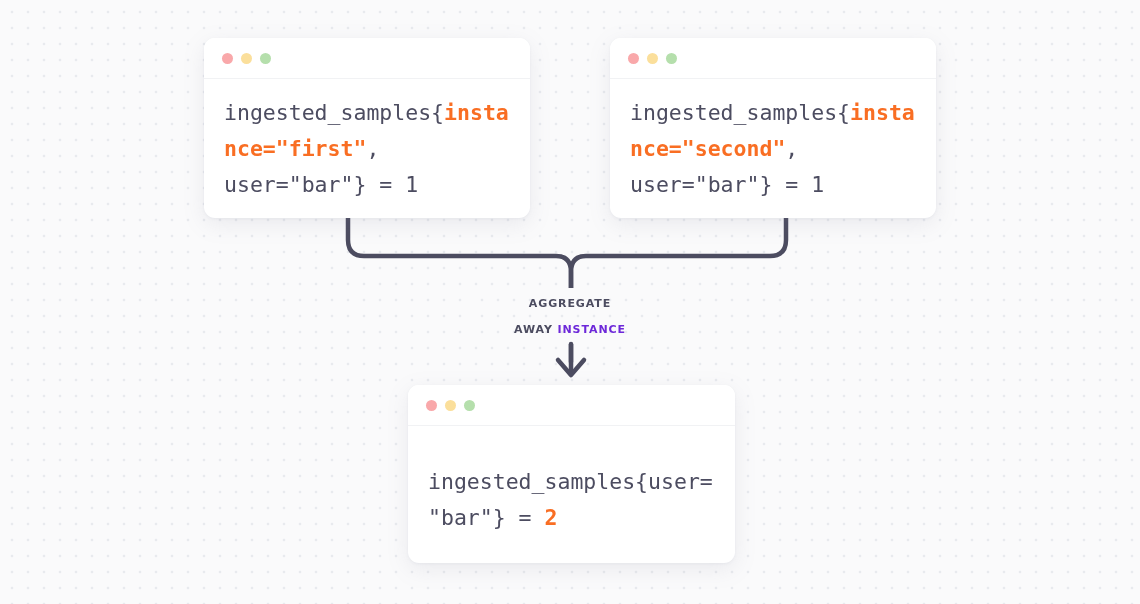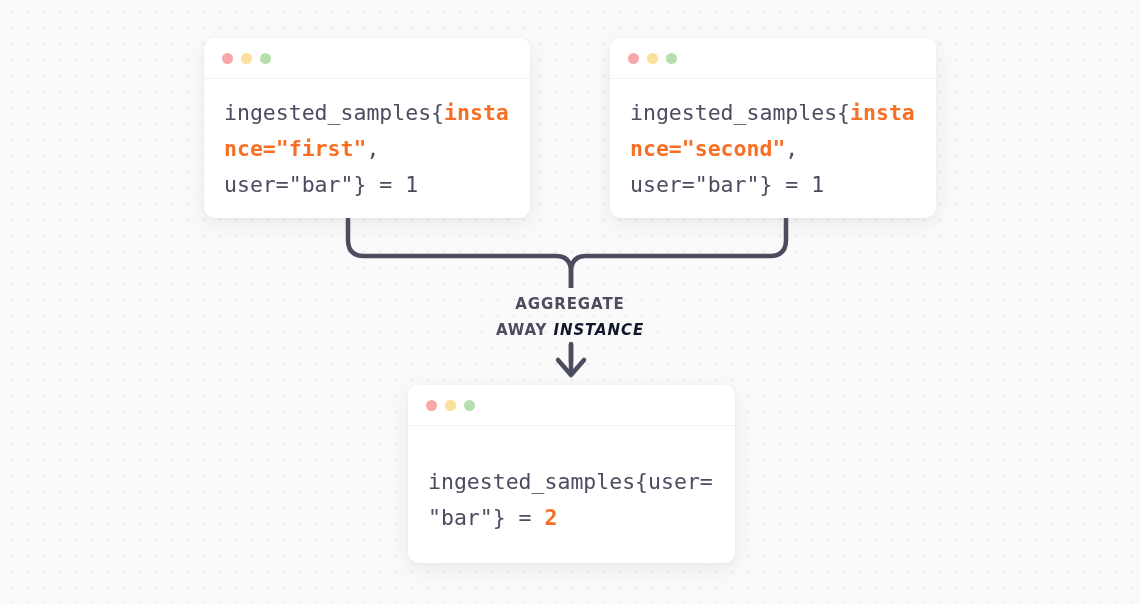--- a/index.html
+++ b/index.html
@@ -95,35 +95,34 @@
 
   
   .agg-label {
     position: absolute;
     z-index: 3;
     left: 420px;
     top: 291px;
     width: 300px;
     text-align: center;
     font-family: "DejaVu Sans", sans-serif;
-    font-size: 15px;
+    font-size: 11px;
     font-weight: bold;
     letter-spacing: 0.9px;
     line-height: 26px;
     color: #4c4c60;
     text-transform: uppercase;
     background: transparent;
   }
   .agg-label .line {
     display: block;
     white-space: nowrap;
   }
   .agg-label .accent {
-    color: #0f172a;
-    font-style: italic;
+    color: #6d28d9;
   }
   
   .agg-plate {
     position: absolute;
     z-index: 2;
     left: 470px;
     top: 288px;
     width: 200px;
     height: 56px;
     background: #fafafb;

